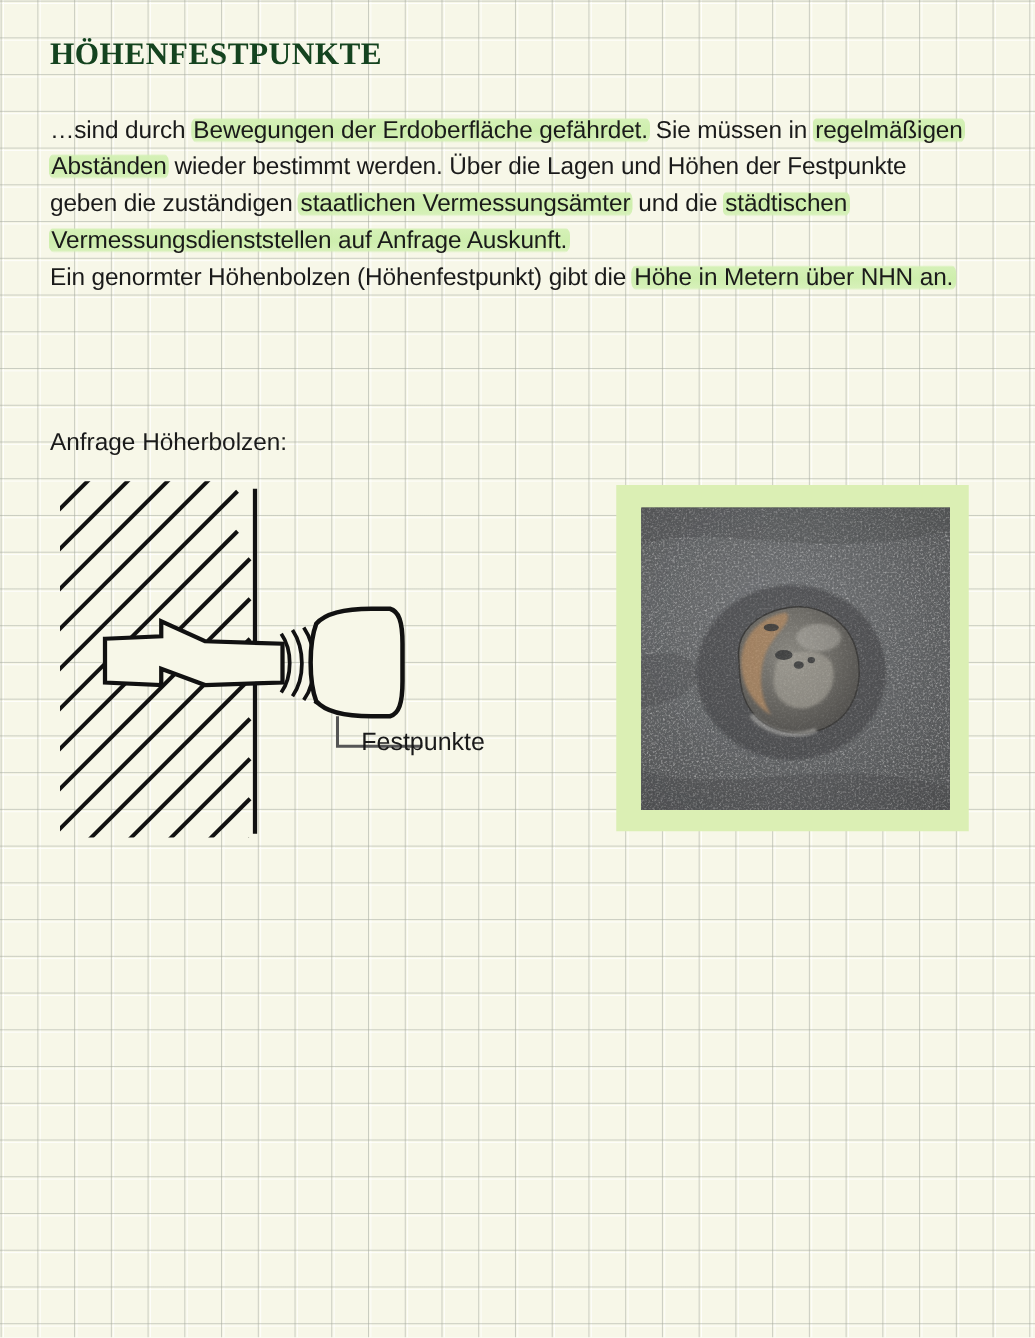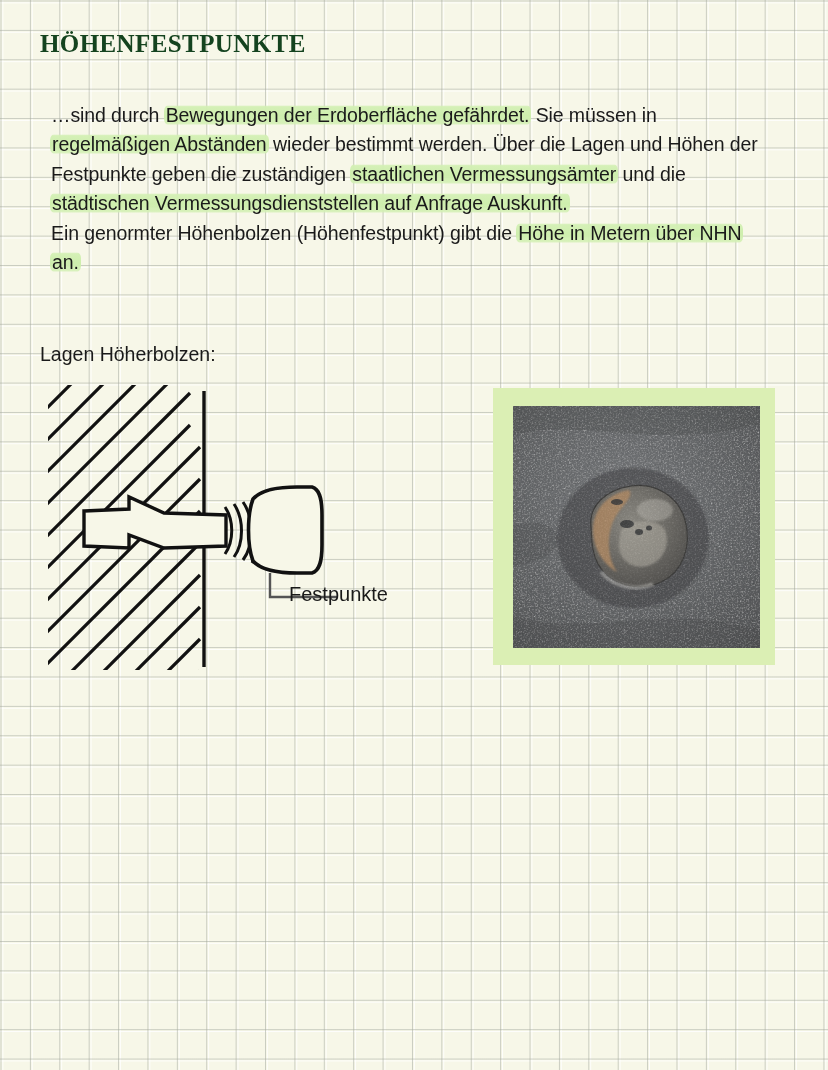--- a/index.html
+++ b/index.html
@@ -55,21 +55,21 @@
   .body-text {
     position: absolute;
     left: 40px;
     top: 90px;
     width: 740px;
     font-size: 19.5px;
     line-height: 29.4px;
     color: #1a1a1a;
     letter-spacing: -0.1px;
   }
-  .body-text p { margin: 11px; }
+  .body-text p { margin: 0; }
 
   mark.hl {
     background: transparent;
     color: inherit;
     padding: 0;
     position: relative;
     z-index: 1;
     box-decoration-break: clone;
     -webkit-box-decoration-break: clone;
     background-image: linear-gradient(
@@ -137,21 +137,21 @@
 <body>
 
 <div class="page">
 
   <div class="doc-title">HÖHENFESTPUNKTE</div>
 
   <div class="body-text">
     <p><span>…sind durch </span><mark class="hl">Bewegungen der Erdoberfläche gefährdet.</mark><span> Sie müssen in </span><mark class="hl">regelmäßigen Abständen</mark><span> wieder bestimmt werden. Über die Lagen und Höhen der Festpunkte geben die zuständigen </span><mark class="hl">staatlichen Vermessungsämter</mark><span> und die </span><mark class="hl">städtischen Vermessungsdienststellen auf Anfrage Auskunft.</mark><br><span>Ein genormter Höhenbolzen (Höhenfestpunkt) gibt die </span><mark class="hl">Höhe in Metern über NHN an.</mark></p>
   </div>
 
-  <div class="sketch-label">Lagen Höherbolzen:</div>
+  <div class="sketch-label">Anfrage Höherbolzen:</div>
 
   <div class="sketch">
     <svg width="420" height="290" viewBox="0 0 420 290" xmlns="http://www.w3.org/2000/svg">
       <defs>
         <clipPath id="wallclip">
           <rect x="0" y="0" width="156" height="285"></rect>
         </clipPath>
       </defs>
 
       <g clip-path="url(#wallclip)" stroke="#111111" stroke-width="3.2" stroke-linecap="butt">

